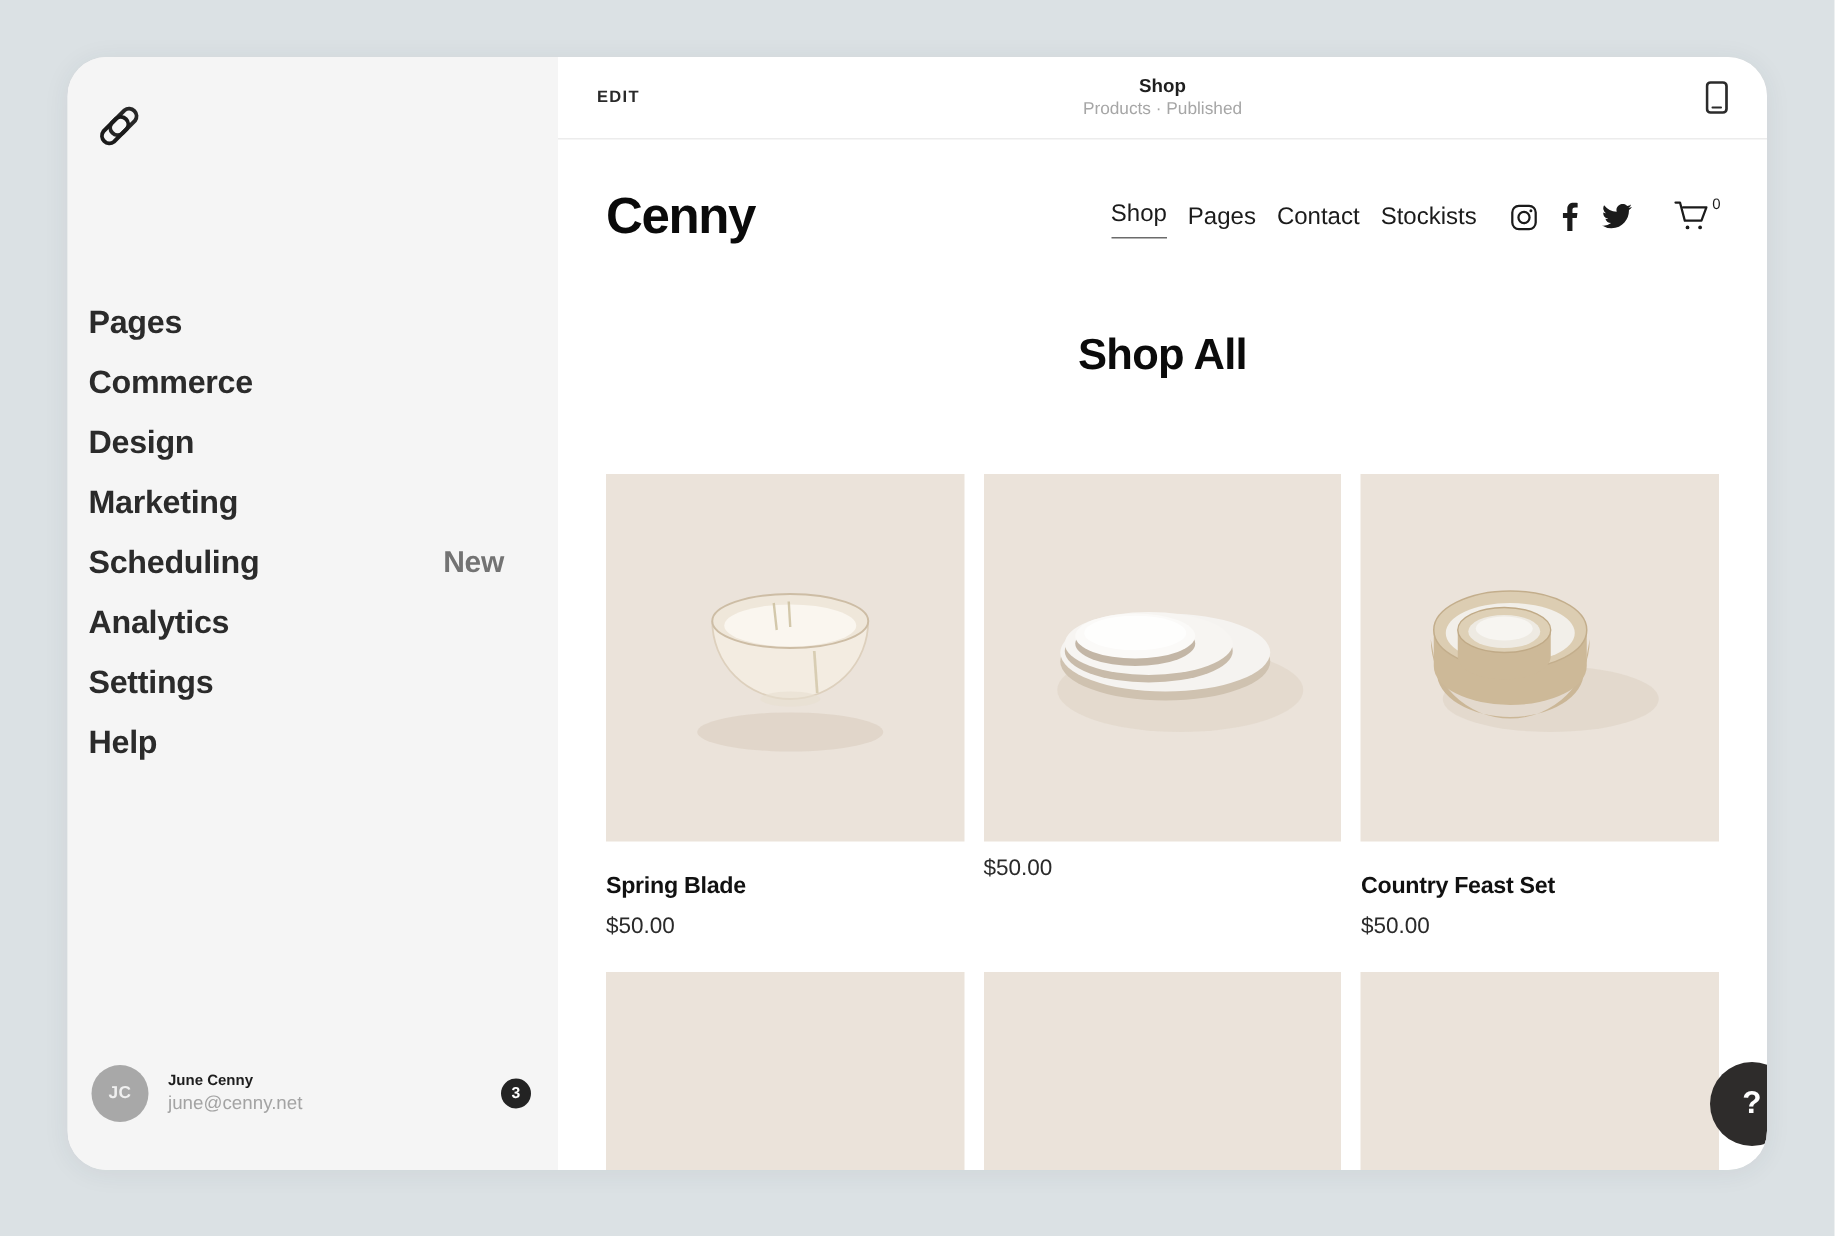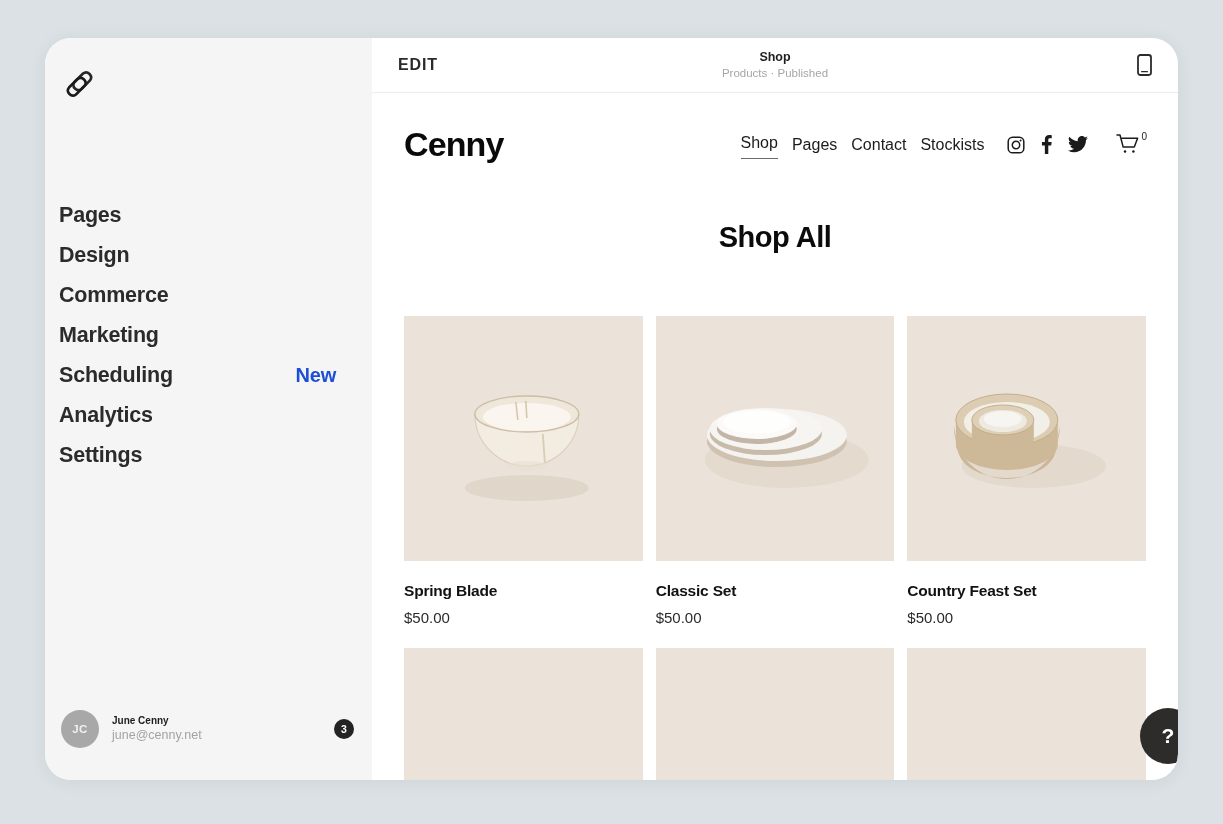--- a/index.html
+++ b/index.html
@@ -62,21 +62,21 @@
   .nav-label {
     font-size: 21.5px;
     font-weight: bold;
     color: #2b2b2b;
     letter-spacing: -0.2px;
   }
   .nav-badge-new {
     margin-left: auto;
     font-size: 20px;
     font-weight: bold;
-    color: #1d4ed8;
+    color: #737373;
     letter-spacing: -0.2px;
   }
 
   
   .account {
     position: absolute;
     left: 16px;
     bottom: 32px;
     right: 18px;
     display: flex;
@@ -136,21 +136,21 @@
 
   .preview-topbar {
     height: 55px;
     border-bottom: 1px solid #ececec;
     display: flex;
     align-items: center;
     padding: 0 26px;
     position: relative;
   }
   .edit-btn {
-    font-size: 16px;
+    font-size: 11px;
     font-weight: bold;
     letter-spacing: 0.9px;
     color: #2a2a2a;
     cursor: pointer;
   }
   .topbar-center {
     position: absolute;
     left: 0; right: 0;
     text-align: center;
     pointer-events: none;
@@ -305,41 +305,45 @@
         </g>
       </svg>
     </div>
 
     <ul class="nav-list">
       <li class="nav-item">
         <span class="nav-label">Pages</span>
         <span class="nav-badge-new"></span>
       </li>
       <li class="nav-item">
+        <span class="nav-label">Commerce</span>
+        <span class="nav-badge-new"></span>
+      </li>
+      <li class="nav-item">
         <span class="nav-label">Design</span>
-        <span class="nav-badge-new"></span>
-      </li>
-      <li class="nav-item">
-        <span class="nav-label">Commerce</span>
         <span class="nav-badge-new"></span>
       </li>
       <li class="nav-item">
         <span class="nav-label">Marketing</span>
         <span class="nav-badge-new"></span>
       </li>
       <li class="nav-item">
         <span class="nav-label">Scheduling</span>
         <span class="nav-badge-new">New</span>
       </li>
       <li class="nav-item">
         <span class="nav-label">Analytics</span>
         <span class="nav-badge-new"></span>
       </li>
       <li class="nav-item">
         <span class="nav-label">Settings</span>
+        <span class="nav-badge-new"></span>
+      </li>
+      <li class="nav-item">
+        <span class="nav-label">Help</span>
         <span class="nav-badge-new"></span>
       </li>
     </ul>
 
     <div class="account">
       <div class="avatar">JC</div>
       <div class="account-text">
         <div class="account-name">June Cenny</div>
         <div class="account-email">june@cenny.net</div>
       </div>
@@ -432,21 +436,20 @@
               <ellipse cx="134" cy="144" rx="82" ry="28" fill="#ded3c4" opacity="0.55"></ellipse>
               <ellipse cx="124" cy="125" rx="70" ry="26" fill="#cfc2b0"></ellipse>
               <ellipse cx="124" cy="119" rx="70" ry="26" fill="#f5f3f0"></ellipse>
               <ellipse cx="113" cy="118" rx="56" ry="21" fill="#c8bbaa"></ellipse>
               <ellipse cx="113" cy="113" rx="56" ry="21" fill="#f7f5f2"></ellipse>
               <ellipse cx="104" cy="113" rx="40" ry="15" fill="#c3b6a6"></ellipse>
               <ellipse cx="104" cy="108" rx="40" ry="15" fill="#fbfaf8"></ellipse>
               <ellipse cx="104" cy="106" rx="34" ry="11.5" fill="#ffffff" opacity="0.75"></ellipse>
             </svg>
           </div>
-          <div class="product-title">Classic Set</div>
           <div class="product-price">$50.00</div>
         </div>
 
         <div class="product-card">
           <div class="product-thumb">
             <svg class="ill" viewBox="0 0 245 245" preserveAspectRatio="xMidYMid slice">
               <ellipse cx="130" cy="150" rx="72" ry="22" fill="#ddd2c3" opacity="0.55"></ellipse>
               <path d="M50 110 a53 53 0 0 0 106 0 l-4 22 a49 30 0 0 1 -98 0 Z" fill="#cbb797"></path>
               <path d="M52 104 v24 a51 26 0 0 0 102 0 v-24 Z" fill="#cdb998"></path>
               <ellipse cx="103" cy="104" rx="51" ry="26" fill="#dccdb2"></ellipse>

